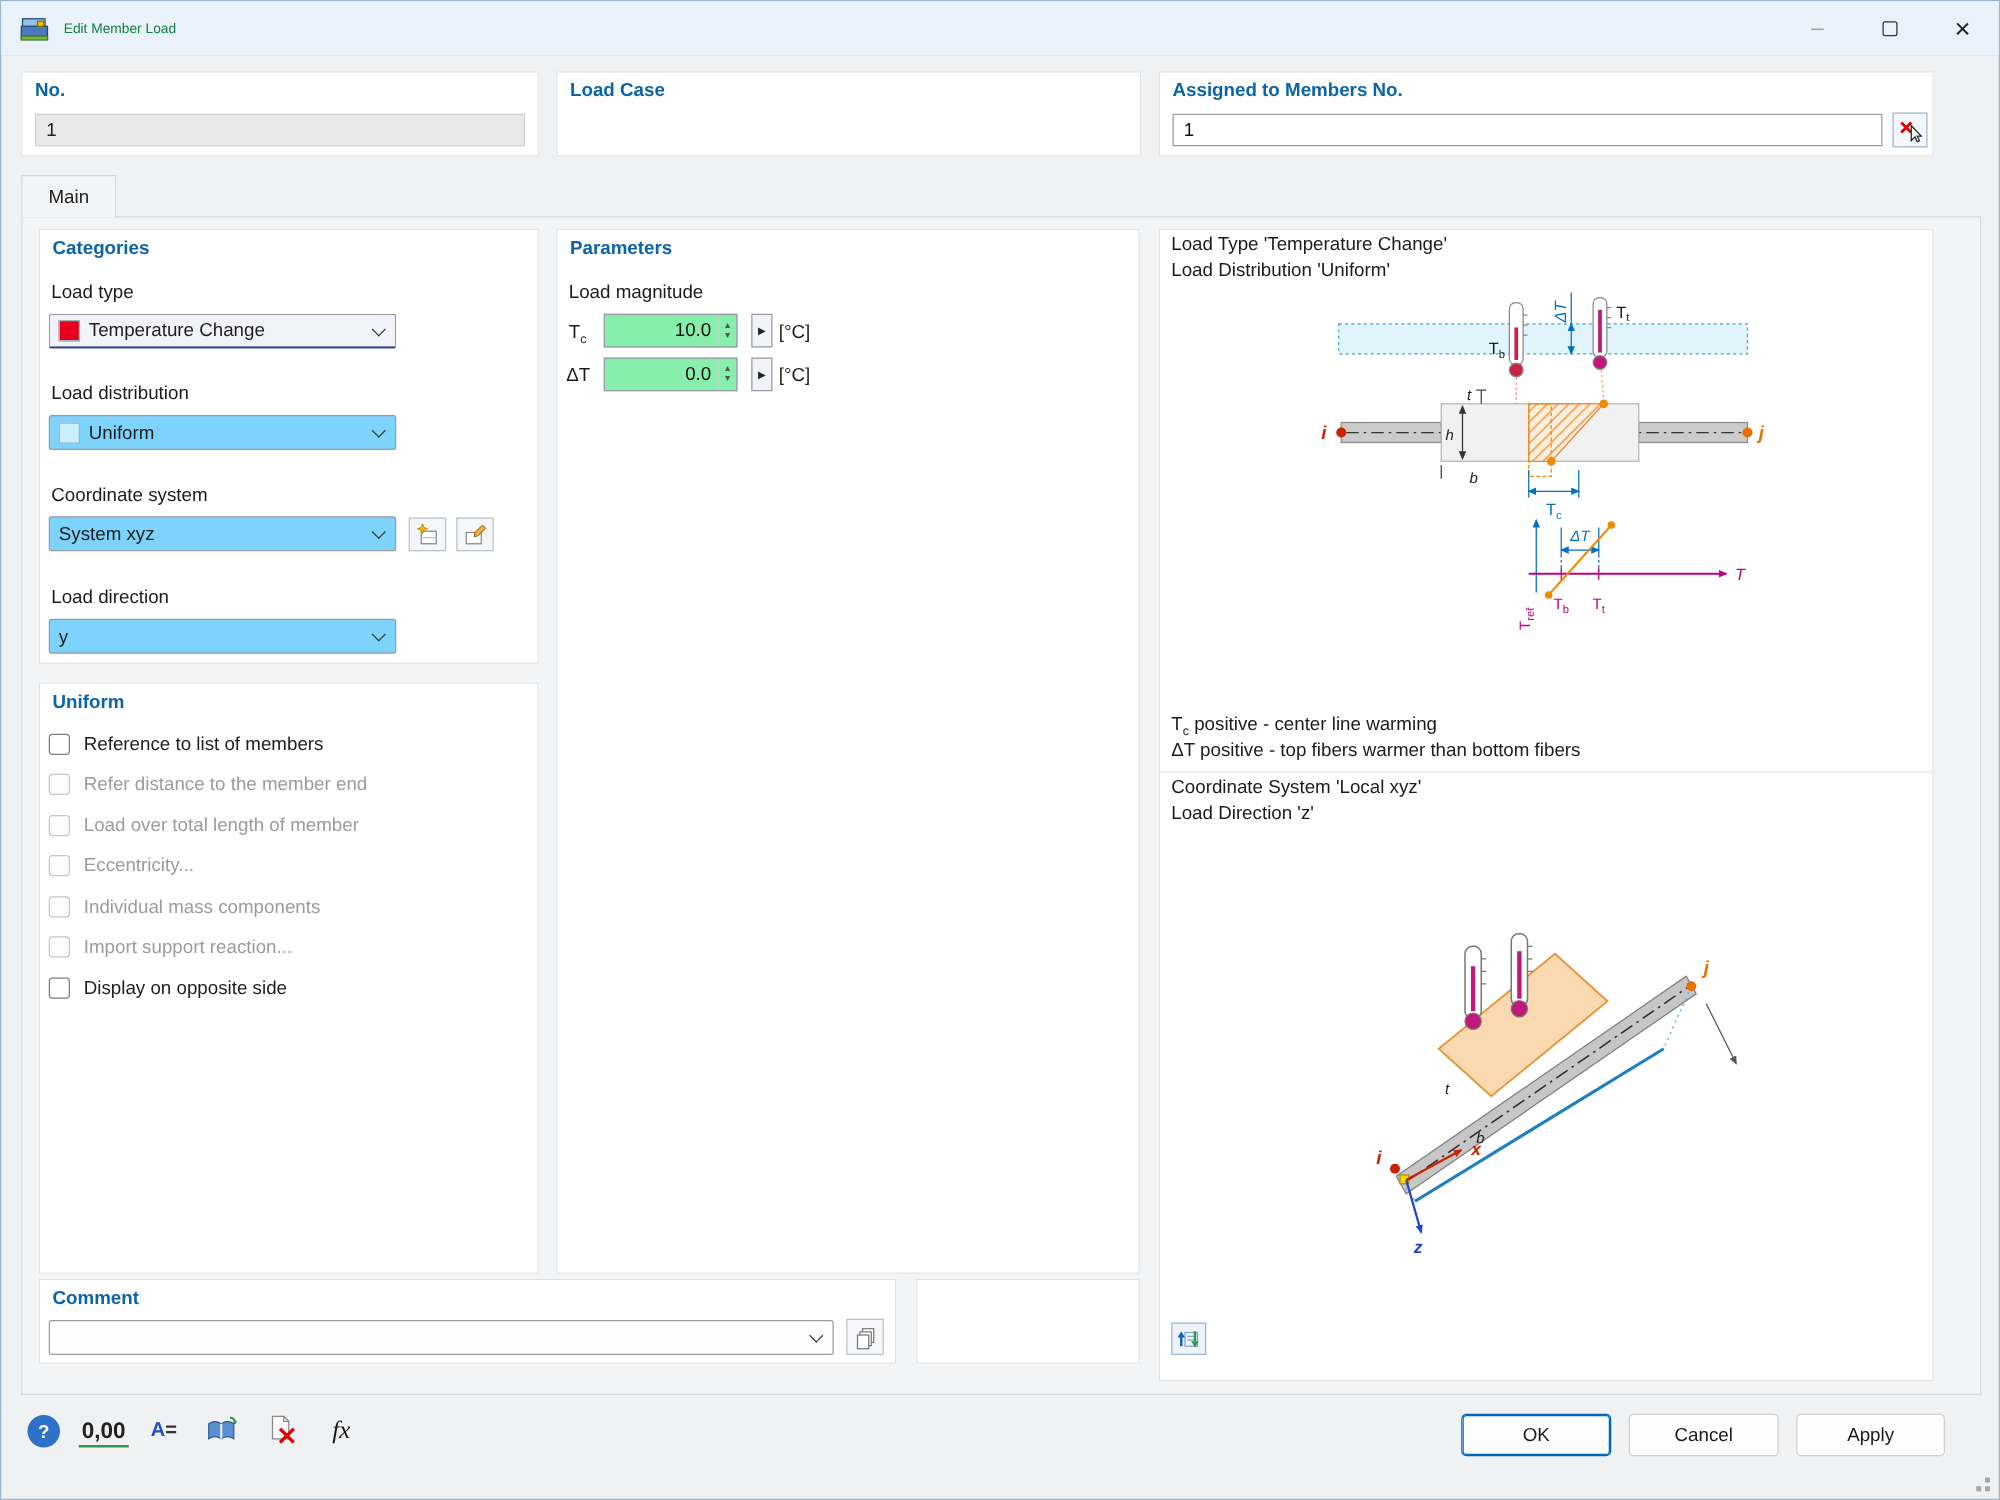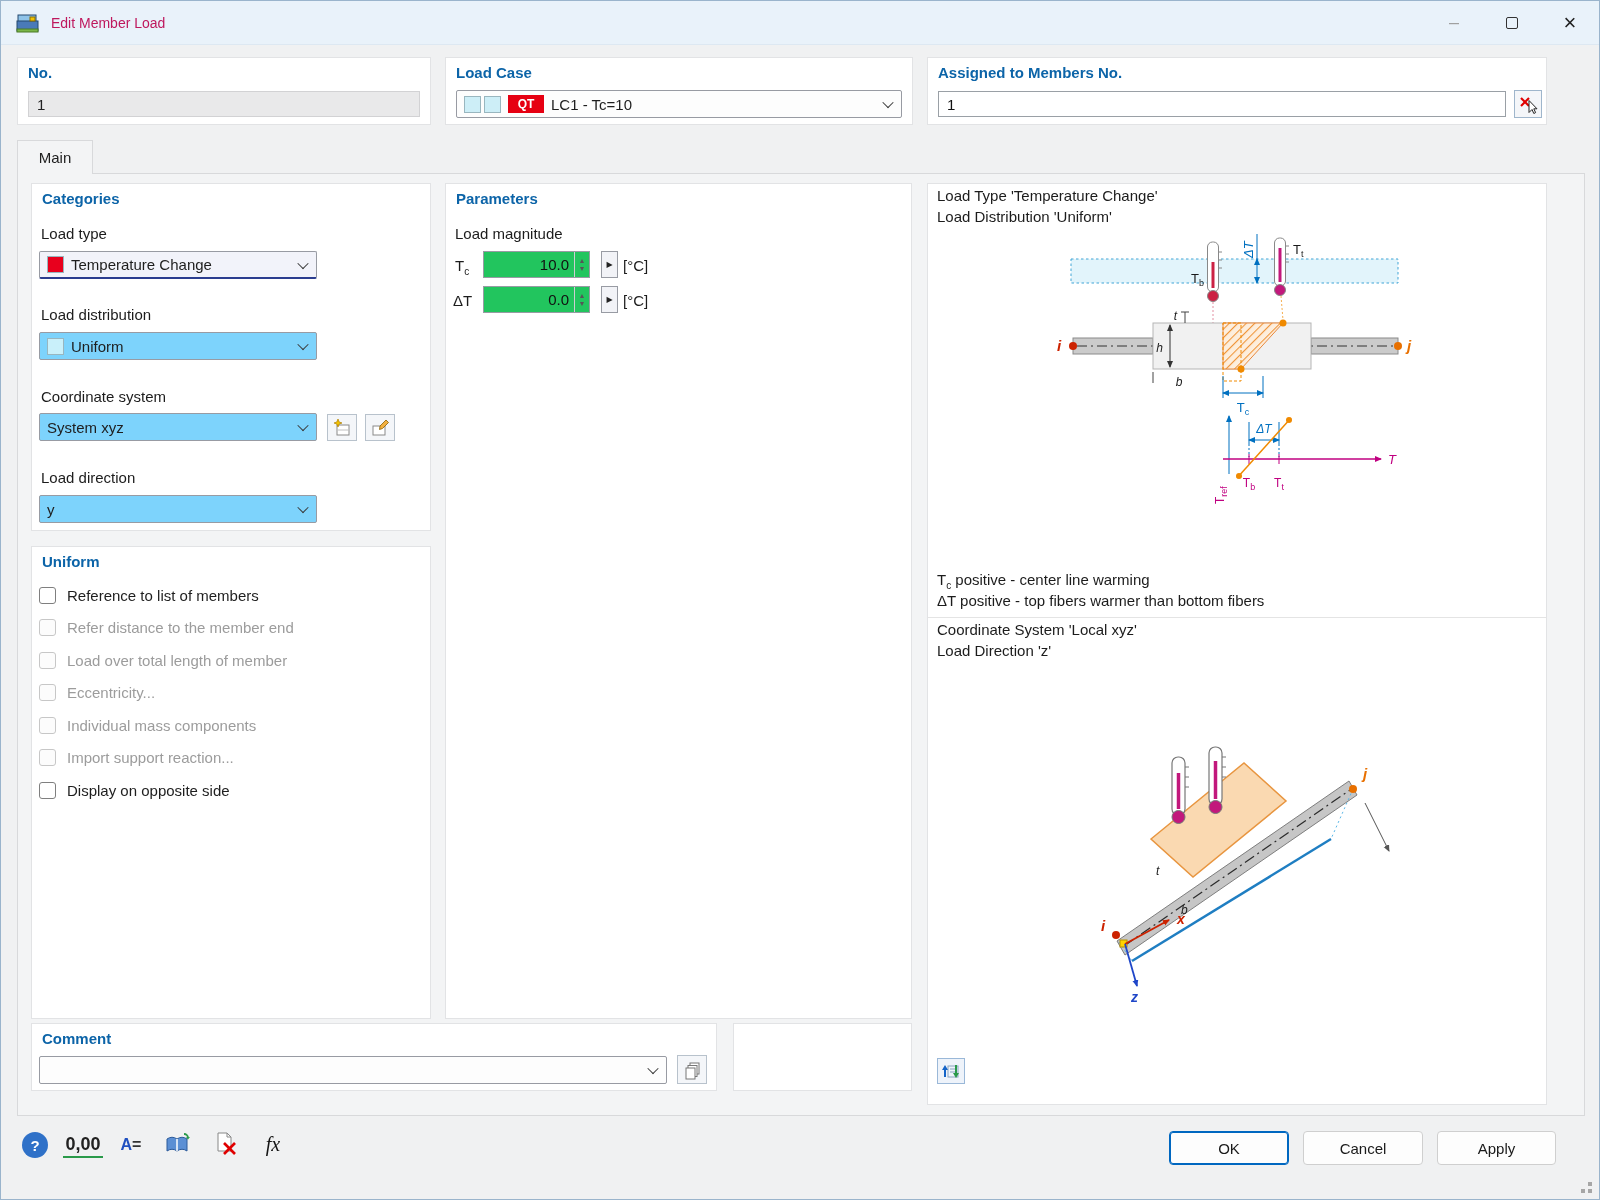--- a/index.html
+++ b/index.html
@@ -1,34 +1,34 @@
 <!DOCTYPE html>
 <html><head>
 <meta charset="utf-8">
 <style>
 *{box-sizing:border-box;margin:0;padding:0}
 html,body{width:1600px;height:1200px}
 body{font-family:"Liberation Sans",sans-serif;font-size:15px;color:#1e1e1e;background:#f0f1f2;position:relative;overflow:hidden}
 .window{position:absolute;inset:0;border:1px solid #9ab4cc;background:#f0f1f2}
 .titlebar{position:absolute;left:0;top:0;width:100%;height:44px;background:#e9f2fa;display:flex;align-items:center;border-bottom:1px solid #dde8f2}
-.titlebar .ttl{margin-left:10px;font-size:14px;color:#be185d}
+.titlebar .ttl{margin-left:10px;font-size:11px;color:#15803d}
 .wincontrols{margin-left:auto;display:flex;height:100%}
 .winbtn{width:58px;height:100%;display:flex;align-items:center;justify-content:center;background:transparent;border:0;font:inherit;cursor:default}
 .maxbox{width:12px;height:12px;border:1.5px solid #333;border-radius:2px}
 .card{position:absolute;background:#fff;border:1px solid #e2e3e5}
 .hd{position:absolute;font-weight:bold;color:#0c64a8}
 .lbl{position:absolute;color:#1c1c1c;white-space:nowrap}
 .combo{position:absolute;display:flex;align-items:center;gap:7px;height:28px;background:#7dd3fc;border:1px solid #989ba3;border-radius:2px;padding:0 9px 0 7px;cursor:default}
 .combo .txt{white-space:nowrap;overflow:hidden}
 .chev{margin-left:auto;width:8px;height:8px;border-right:1.7px solid #3a3a3a;border-bottom:1.7px solid #3a3a3a;transform:rotate(45deg) translate(-1px,-1px);flex:0 0 auto}
 .swatch{width:17px;height:17px;border:1px solid #99b6bf;flex:0 0 auto}
 .badge{width:36px;height:18px;color:#fff;font-size:12px;font-weight:bold;display:flex;align-items:center;justify-content:center;flex:0 0 auto}
 .tbinput{position:absolute;border:1px solid #9aa0a6;background:#fff;padding:0 8px;font:inherit;color:#111}
 .tbinput:disabled{background:#e9e9ea;border-color:#d2d2d4;color:#222}
-.spin{position:absolute;display:flex;align-items:stretch;border:1px solid #989ba3;background:#22c55e;height:27px}
+.spin{position:absolute;display:flex;align-items:stretch;border:1px solid #989ba3;background:#86efac;height:27px}
 .spin input{border:0;background:transparent;text-align:right;font:inherit;width:90px;padding:0 5px;color:#111}
 .spin .arr{display:flex;flex-direction:column;justify-content:center;width:15px;border-left:1px solid #cdcdd2;gap:1px}
 .spin .arr span{font-size:7px;line-height:7px;text-align:center;color:#555}
 .detailbtn{position:absolute;width:17px;height:27px;border:1px solid #989ba3;background:#f2f3f7;font-size:8px;display:flex;align-items:center;justify-content:center;color:#222}
 .cbrow{position:absolute;display:flex;align-items:flex-start;gap:11px;height:24px}
 .cb{width:17px;height:17px;border:1px solid #7f7f7f;border-radius:3px;background:#fff;flex:0 0 auto}
 .cbrow.disabled .cb{border-color:#c7c7c7;background:#fcfcfc}
 .cbrow.disabled .cblabel{color:#9c9c9c}
 .toolbtn{position:absolute;display:flex;align-items:center;justify-content:center;background:#f4f6f9;border:1px solid #9fb6cc;cursor:default}
 .btn{position:absolute;height:34px;background:#fdfdfd;border:1px solid #cfcfcf;border-radius:4px;display:flex;align-items:center;justify-content:center;font:inherit;color:#1a1a1a;cursor:default}
@@ -69,27 +69,20 @@
     </div>
   </div>
 
   <div class="card" style="left:16px;top:56px;width:414px;height:68px">
     <div class="hd" style="left:10px;top:6px">No.</div>
     <input class="tbinput" style="left: 10px; top: 33px; width: 392px; height: 26px;" disabled="" value="1">
   </div>
 
   <div class="card" style="left:444px;top:56px;width:468px;height:68px">
     <div class="hd" style="left:10px;top:6px">Load Case</div>
-    <div class="combo" style="left:10px;top:32px;width:446px;background:#fdfdfd">
-      <span class="swatch" style="background-color: rgb(205, 238, 247);"></span>
-      <span class="swatch" style="margin-left: -4px; background-color: rgb(205, 238, 247);"></span>
-      <span class="badge" style="background-color: rgb(230, 0, 18);">QT</span>
-      <span class="txt">LC1 - Tc=10</span>
-      <span class="chev"></span>
-    </div>
   </div>
 
   <div class="card" style="left:926px;top:56px;width:620px;height:68px">
     <div class="hd" style="left:10px;top:6px">Assigned to Members No.</div>
     <input class="tbinput" style="left: 10px; top: 33px; width: 568px; height: 26px;" value="1">
     <button class="toolbtn" style="left:586px;top:32px;width:28px;height:28px">
       <svg width="20" height="20" viewBox="0 0 20 20">
         <line x1="3" y1="4" x2="11" y2="12" stroke="#e00000" stroke-width="2.2"></line>
         <line x1="11" y1="4" x2="3" y2="12" stroke="#e00000" stroke-width="2.2"></line>
         <path d="M11 6.5 L11 18.5 L14 15.5 L15.8 19.5 L17.6 18.6 L15.8 14.8 L19 14.8 Z" fill="#fff" stroke="#222" stroke-width="1"></path>

